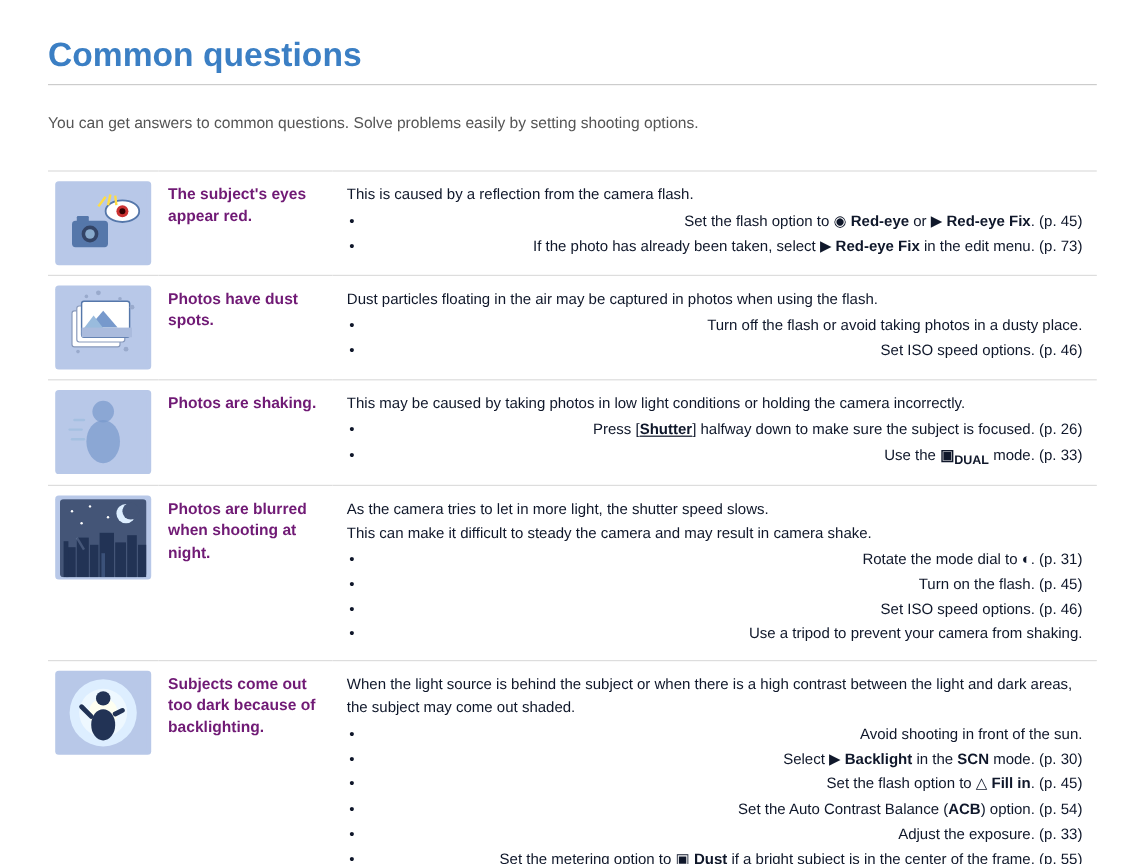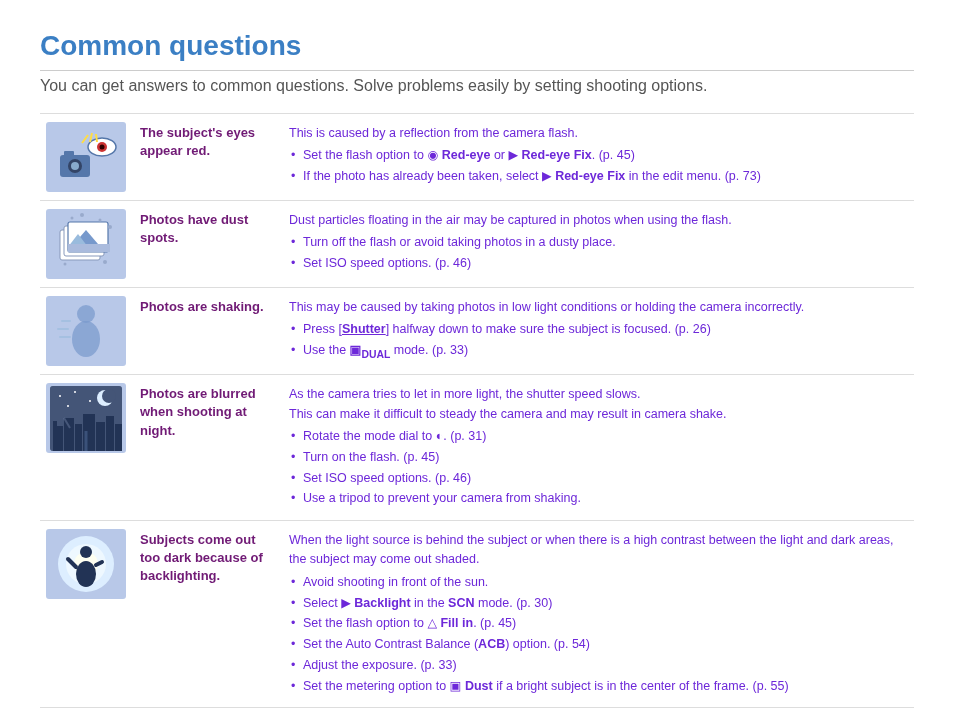--- a/index.html
+++ b/index.html
@@ -9,28 +9,28 @@
       font-size: 13px;
       color: #333;
       width: 954px;
       min-height: 720px;
       padding: 30px 40px 30px 40px;
     }
     h1 {
       color: #3b7fc4;
       font-size: 28px;
       font-weight: bold;
-      margin-bottom: 6px;
+      margin-bottom: 24px;
       border-bottom: 1px solid #ccc;
       padding-bottom: 8px;
     }
     .subtitle {
-      font-size: 16px;
+      font-size: 13px;
       color: #555;
-      margin-bottom: 18px;
+      margin-bottom: 32px;
     }
     table {
       width: 100%;
       border-collapse: collapse;
     }
     tr {
       border-bottom: 1px solid #ddd;
     }
     tr:first-child {
       border-top: 1px solid #ddd;
@@ -45,21 +45,21 @@
     }
     .td-label {
       width: 145px;
       padding: 10px 8px;
       vertical-align: top;
     }
     .td-desc {
       padding: 10px 12px;
       font-size: 12.5px;
       line-height: 1.55;
-      color: #6d28d9;
+      color: #0f172a;
     }
     .label-text {
       color: #701a75;
       font-size: 13px;
       font-weight: bold;
       line-height: 1.4;
     }
     .img-box {
       width: 80px;
       height: 70px;
@@ -74,20 +74,21 @@
       margin-top: 3px;
       padding-left: 0;
       list-style: none;
     }
     .desc-list li {
       padding-left: 14px;
       position: relative;
       margin-bottom: 2px;
       font-size: 12.5px;
       line-height: 1.5;
+      text-align: right;
     }
     .desc-list li::before {
       content: "•";
       position: absolute;
       left: 2px;
     }
     .bold { font-weight: bold; }
     .underline { text-decoration: underline; }
 
     

